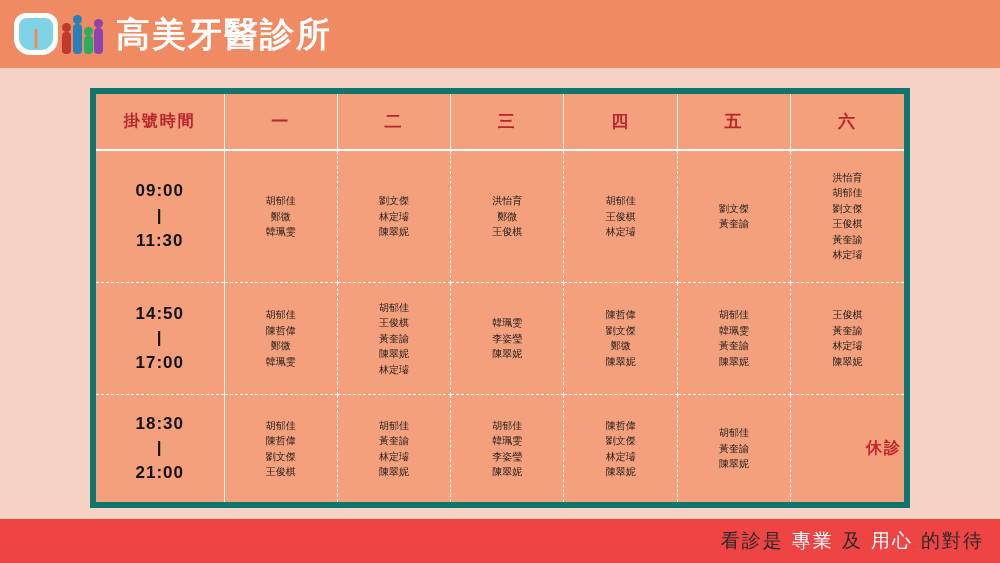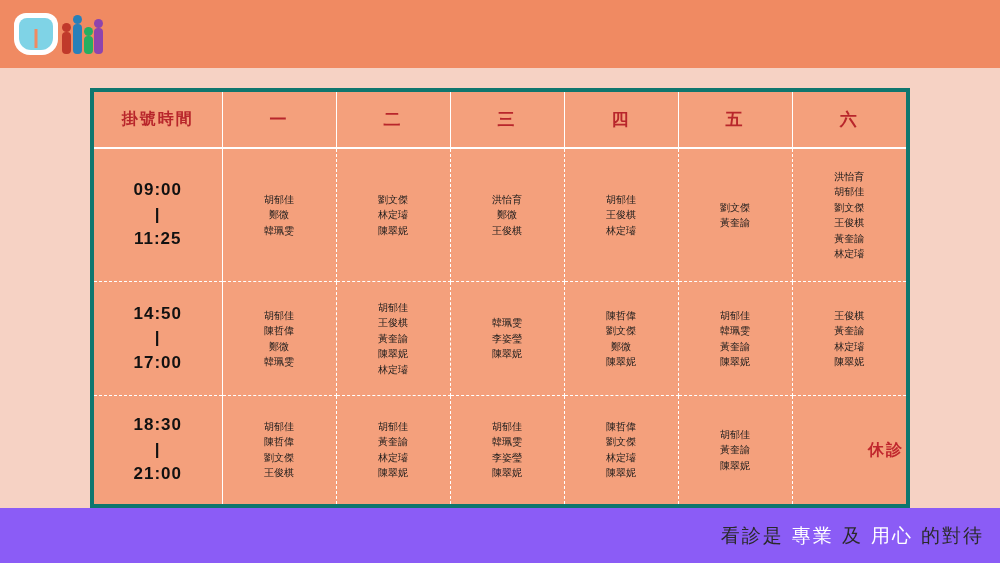--- a/index.html
+++ b/index.html
@@ -59,21 +59,21 @@
     font-family: "DejaVu Serif", serif;
     font-style: italic; font-size: 27px; color: #ffffff;
     letter-spacing: 3px; opacity: .92;
   }
 
   
   .table-wrap {
     position:absolute; left: 90px; top: 88px;
     width: 820px; height: 420px;
     background: #f4a07c;
-    border: 4px solid #0f766e;
+    border: 6px solid #0f766e;
   }
   table { width: 100%; height: 100%; border-collapse: collapse; table-layout: fixed; }
   thead th {
     height: 56px;
     color: #b8262b;
     font-family: "DejaVu Sans", sans-serif;
     font-size: 17px; font-weight: 700;
     letter-spacing: 2px;
     border-right: 1px solid #ffffff;
     border-bottom: 2px solid #ffffff;
@@ -100,22 +100,22 @@
     font-family: "Liberation Sans", sans-serif;
     font-weight: 700; font-size: 17px; color: #111;
     line-height: 1.45; letter-spacing: 1px;
     border-right: 1px solid #ffffff;
   }
   td.time-cell .dash { display:block; font-weight:700; }
   .closed { color:#c0272d; font-weight:700; font-size:16px; letter-spacing:2px;text-align:right; }
 
   
   .footer {
-    position:absolute; left:0; bottom:0; width:1000px; height:55px;
-    background:#8b5cf6;
+    position:absolute; left:0; bottom:0; width:1000px; height:44px;
+    background:#ef4444;
     display:flex; align-items:center; justify-content:flex-end;
   }
   .footer-text {
     margin-right: 16px;
     font-family:"DejaVu Sans", sans-serif;
     font-size: 19px; color:#2a2a2a; letter-spacing:2px;
   }
   .footer-text .hl { color:#ffffff; }
 </style>
 </head>
@@ -129,20 +129,21 @@
     <span class="mini-figs">
       <span class="fig a"></span>
         <span class="fig-head a"></span>
       <span class="fig b"></span>
         <span class="fig-head b"></span>
       <span class="fig c"></span>
         <span class="fig-head c"></span>
       <span class="fig d"></span>
         <span class="fig-head d"></span>
     </span>
+    <span class="clinic-name">高美牙醫診所</span>
   </div>
 </div>
 
 <div class="table-wrap">
   <table>
     <thead>
       <tr>
         <th class="time-head">掛號時間</th>
         <th>一</th>
         <th>二</th>
@@ -151,21 +152,21 @@
         <th>五</th>
         <th>六</th>
       </tr>
     </thead>
     <tbody>
 
       <tr>
         <td class="time-cell">
           <span>09:00</span>
           <span class="dash">|</span>
-          <span>11:25</span>
+          <span>11:30</span>
         </td>
         <td>胡郁佳<br>鄭微<br>韓珮雯</td>
         <td>劉文傑<br>林定璿<br>陳翠妮</td>
         <td>洪怡育<br>鄭微<br>王俊棋</td>
         <td>胡郁佳<br>王俊棋<br>林定璿</td>
         <td>劉文傑<br>黃奎諭</td>
         <td>洪怡育<br>胡郁佳<br>劉文傑<br>王俊棋<br>黃奎諭<br>林定璿</td>
       </tr>
 
       <tr>

